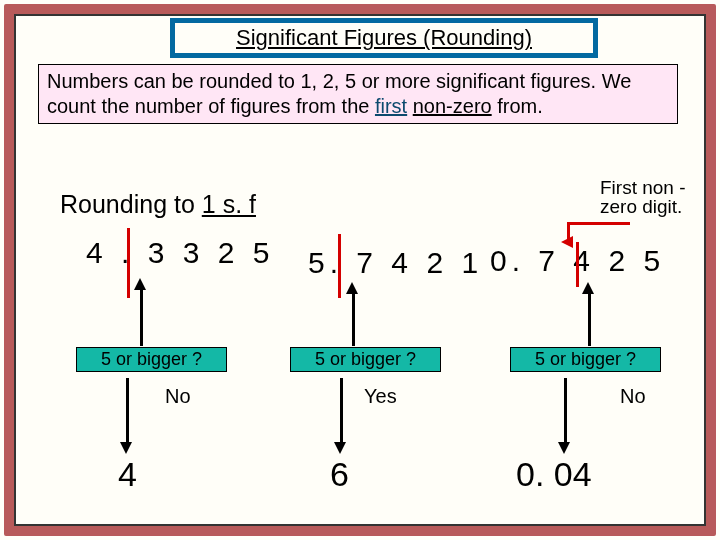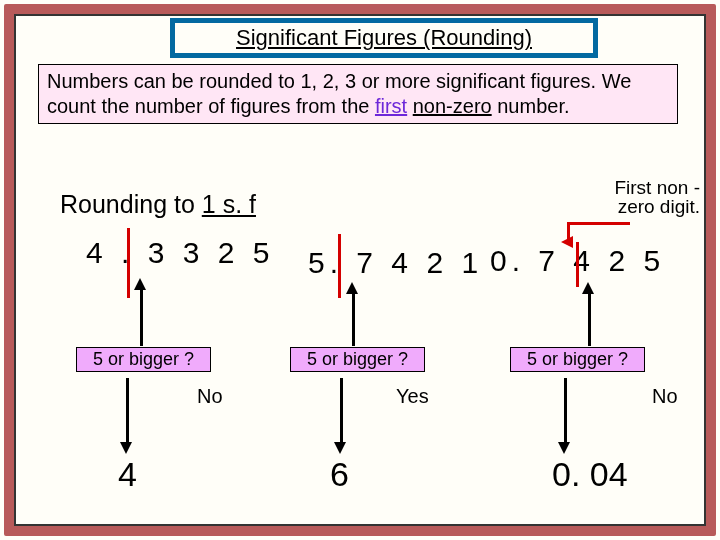--- a/index.html
+++ b/index.html
@@ -36,21 +36,21 @@
   .intro-box {
     position: absolute;
     left: 38px; top: 64px;
     width: 640px;
     background: #ffe6f5;
     border: 1px solid #000;
     font-size: 20px;
     padding: 4px 8px;
     line-height: 1.25;
   }
-  .intro-box .first { color: #6d28d9; text-decoration: underline; }
+  .intro-box .first { color: #0c4a6e; text-decoration: underline; }
   .intro-box .nonzero { text-decoration: underline; }
   .subhead {
     position: absolute;
     left: 60px; top: 190px;
     font-size: 25px;
   }
   .subhead .uline { text-decoration: underline; }
 
   .num { position: absolute; font-size: 30px; letter-spacing: 5px; }
   .n1 { left: 86px;  top: 236px; }
@@ -58,45 +58,45 @@
   .n3 { left: 490px; top: 244px; }
 
   .redline { position: absolute; width: 3px; background: #d40000; }
   .rl1 { left: 127px; top: 228px; height: 70px; }
   .rl2 { left: 338px; top: 234px; height: 64px; }
   .rl3 { left: 576px; top: 242px; height: 45px; }
 
   .qbox {
     position: absolute;
     border: 1px solid #000;
-    background: #f0abfc;
+    background: #14b8a6;
     font-size: 18px;
-    padding: 1px 16px;
+    padding: 1px 24px;
     white-space: nowrap;
   }
   .q1 { left: 76px;  top: 347px; }
   .q2 { left: 290px; top: 347px; }
   .q3 { left: 510px; top: 347px; }
 
-  .ans { position: absolute; font-size: 20px; margin-left: 32px; }
+  .ans { position: absolute; font-size: 20px; }
   .a1 { left: 165px; top: 385px; }
   .a2 { left: 364px; top: 385px; }
   .a3 { left: 620px; top: 385px; }
 
   .final { position: absolute; font-size: 34px; font-weight: normal; }
   .f1 { left: 118px; top: 455px; }
   .f2 { left: 330px; top: 455px; }
-  .f3 { left: 552px; top: 455px; }
+  .f3 { left: 516px; top: 455px; }
 
   .callout {
     position: absolute;
     left: 600px; top: 178px;
     width: 100px;
     font-size: 19px;
-    text-align: right;
+    text-align: left;
     line-height: 1.0;
   }
 
   
   .arrow { position: absolute; }
   .shaft { position: absolute; background: #000; }
   .tri {
     position: absolute; width: 0; height: 0;
     border-left: 6px solid transparent;
     border-right: 6px solid transparent;
@@ -120,21 +120,21 @@
 
 <div class="outer-frame">
   <div class="inner-frame"></div>
 </div>
 
 <div class="title-box">
   <span>Significant Figures (Rounding)</span>
 </div>
 
 <div class="intro-box">
-  <span>Numbers can be rounded to 1, 2, 3 or more significant figures. We count the number of figures from the </span><span class="first">first</span><span> </span><span class="nonzero">non-zero</span><span> number.</span>
+  <span>Numbers can be rounded to 1, 2, 5 or more significant figures. We count the number of figures from the </span><span class="first">first</span><span> </span><span class="nonzero">non-zero</span><span> from.</span>
 </div>
 
 <div class="subhead">
   <span>Rounding to </span><span class="uline">1 s. f</span>
 </div>
 
 <div class="callout">First non -zero digit.</div>
 <div class="callout-arrow">
   <div class="h"></div>
   <div class="v"></div>

